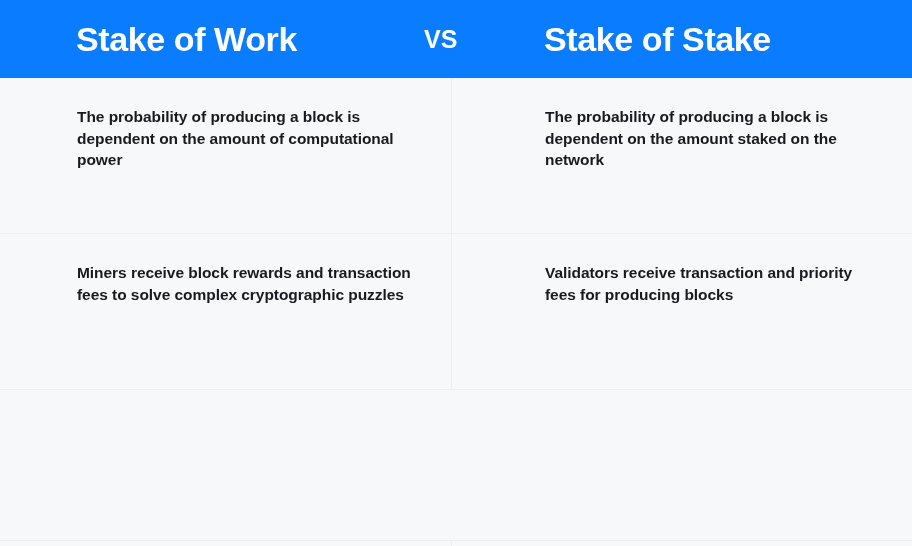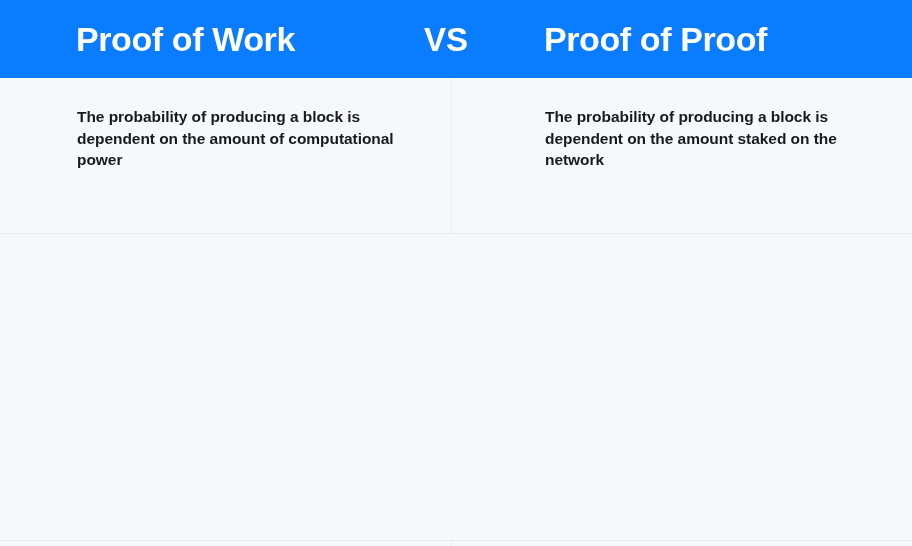--- a/index.html
+++ b/index.html
@@ -62,21 +62,21 @@
     letter-spacing: -0.4px;
     line-height: 1;
     white-space: nowrap;
   }
   .header-vs {
     position: absolute;
     left: 424px;
     top: 50%;
     transform: translateY(-50%);
     color: #ffffff;
-    font-size: 33px;
+    font-size: 25px;
     font-weight: bold;
     letter-spacing: 0px;
     line-height: 1;
     white-space: nowrap;
   }
 
   
   .table-body {
     position: absolute;
     top: 78px;
@@ -135,40 +135,48 @@
   .row-4 .cell.left  { border-right: 1px solid #eceef1; padding: 0; }
   .row-4 .cell.right { padding: 0; }
 </style>
 </head>
 <body>
 
 <div class="comparison-table">
 
   <div class="table-header">
     <div class="header-cell left">
-      <span class="header-title">Proof of Work</span>
+      <span class="header-title">Stake of Work</span>
     </div>
     <span class="header-vs">VS</span>
     <div class="header-cell middle"></div>
     <div class="header-cell right">
-      <span class="header-title">Proof of Proof</span>
+      <span class="header-title">Stake of Stake</span>
     </div>
   </div>
 
   <div class="table-body">
 
     <div class="table-row row-1">
       <div class="cell left">
         <p class="cell-text">The probability of producing a block is dependent on the amount of computational power</p>
       </div>
       <div class="cell right">
         <p class="cell-text">The probability of producing a block is dependent on the amount staked on the network</p>
       </div>
     </div>
 
+    <div class="table-row row-2">
+      <div class="cell left">
+        <p class="cell-text">Miners receive block rewards and transaction fees to solve complex cryptographic puzzles</p>
+      </div>
+      <div class="cell right">
+        <p class="cell-text">Validators receive transaction and priority fees for producing blocks</p>
+      </div>
+    </div>
 
     <div class="table-row row-3">
     </div>
 
     <div class="table-row row-4">
       <div class="cell left"></div>
       <div class="cell right"></div>
     </div>
 
   </div>

